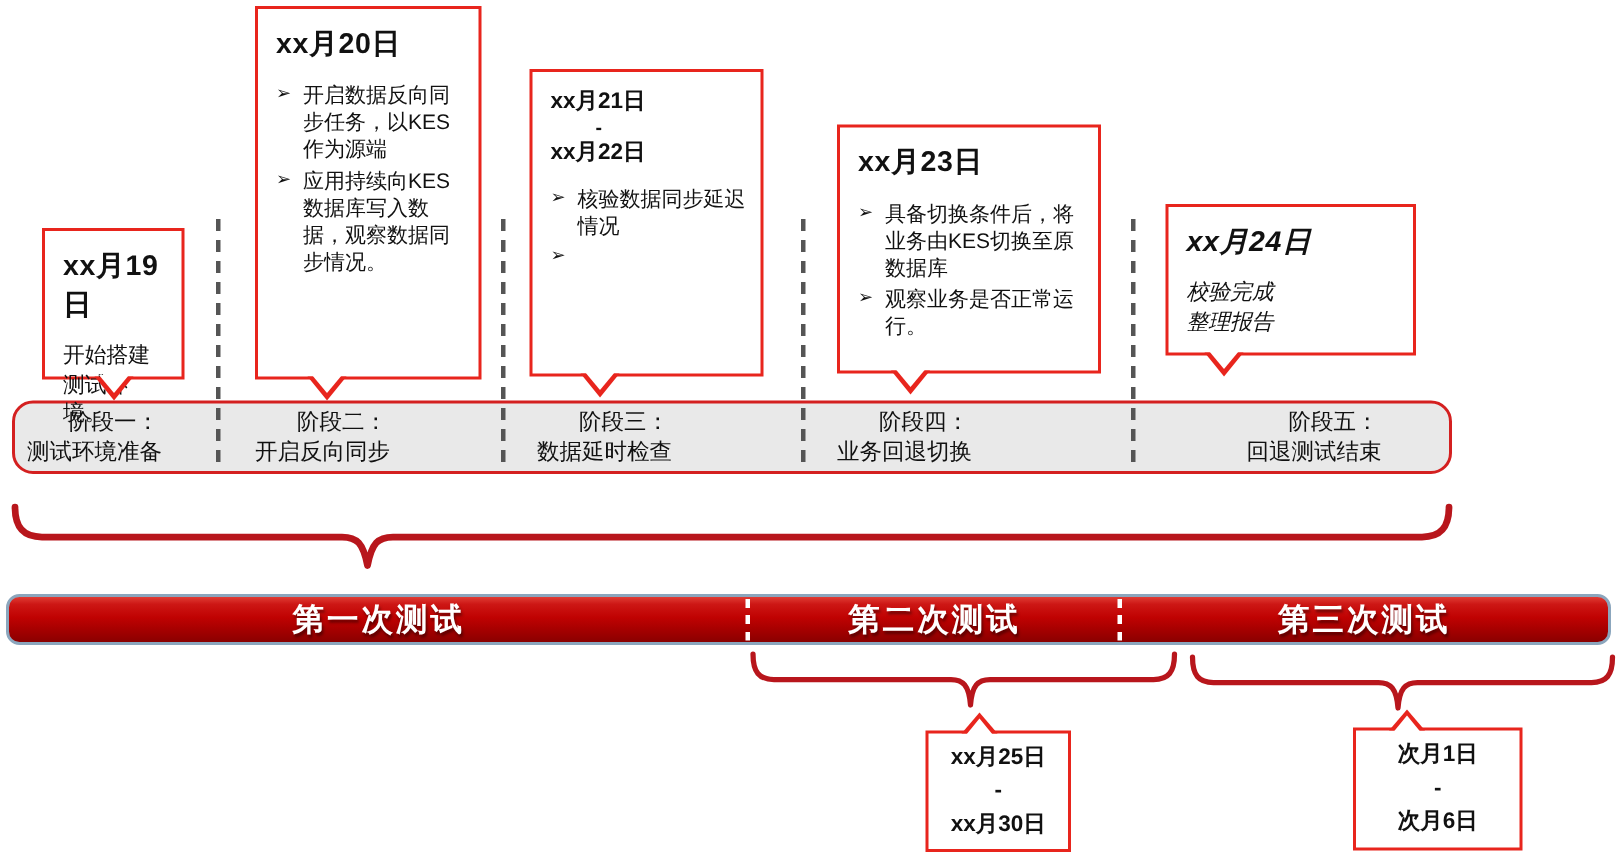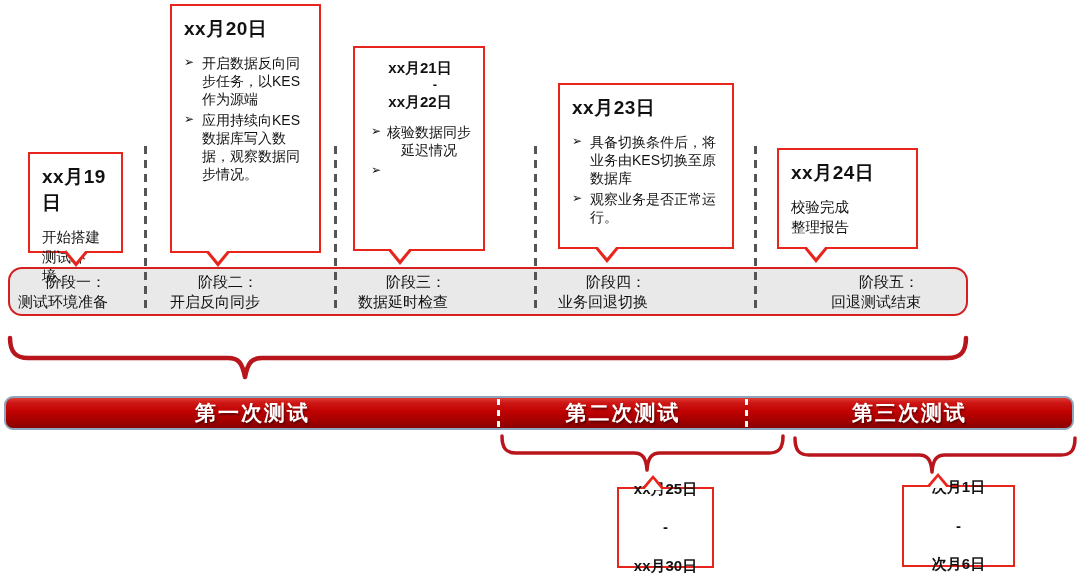--- a/index.html
+++ b/index.html
@@ -57,21 +57,21 @@
     text-shadow:1px 2px 2px rgba(0,0,0,0.45);white-space:nowrap;
   }
   .seg-divider{
     position:absolute;top:1px;bottom:1px;width:3px;z-index:4;
     background:repeating-linear-gradient(180deg,#ffffff 0 6px,transparent 6px 11px);
   }
   
   .range-box{
     position:absolute;background:#ffffff;border:2px solid #e8251d;box-sizing:border-box;
     display:flex;flex-direction:column;align-items:center;justify-content:center;
-    font-weight:bold;font-size:15px;line-height:1.5;z-index:3;text-align:left;gap:16px;
+    font-weight:bold;font-size:15px;line-height:1.5;z-index:3;text-align:left;
   }
   .notch{position:absolute;top:-14px;width:0;height:0;
     border-left:12px solid transparent;border-right:12px solid transparent;
     border-bottom:14px solid #e8251d;}
   .notch::after{content:"";position:absolute;left:-9px;top:4px;width:0;height:0;
     border-left:9px solid transparent;border-right:9px solid transparent;
     border-bottom:11px solid #ffffff;}
 </style>
 </head>
 <body>
@@ -98,21 +98,21 @@
         <span class="btext">开启数据反向同步任务，以KES作为源端</span>
       </div>
       <div class="bullet">
         <span class="marker">➢</span>
         <span class="btext">应用持续向KES数据库写入数据，观察数据同步情况。</span>
       </div>
     </div>
     <div class="tail" style="left:33px;"></div>
   </div>
 
-  <div class="callout" style="left:353px;top:46px;width:132px;height:205px;text-align:center;">
+  <div class="callout" style="left:353px;top:46px;width:156px;height:205px;">
     <div class="date-line">xx月21日</div>
     <div class="date-dash">-</div>
     <div class="date-line" style="margin-bottom:12px;">xx月22日</div>
     <div class="bullets">
       <div class="bullet">
         <span class="marker">➢</span>
         <span class="btext">核验数据同步延迟情况</span>
       </div>
       <div class="bullet">
         <span class="marker">➢</span>
@@ -129,21 +129,21 @@
         <span class="btext">具备切换条件后，将业务由KES切换至原数据库</span>
       </div>
       <div class="bullet">
         <span class="marker">➢</span>
         <span class="btext">观察业务是否正常运行。</span>
       </div>
     </div>
     <div class="tail" style="left:34px;"></div>
   </div>
 
-  <div class="callout" style="left:777px;top:148px;width:141px;height:101px;">
+  <div class="callout" style="left:777px;top:136px;width:167px;height:101px;font-style:italic;">
     <div class="date">xx月24日</div>
     <div class="body-line">校验完成</div>
     <div class="body-line">整理报告</div>
     <div class="tail" style="left:24px;"></div>
   </div>
 
   <div class="band"></div>
   <div class="phase" style="left:18px;">
     <div class="p1">阶段一：</div>
     <div class="p2">测试环境准备</div>

